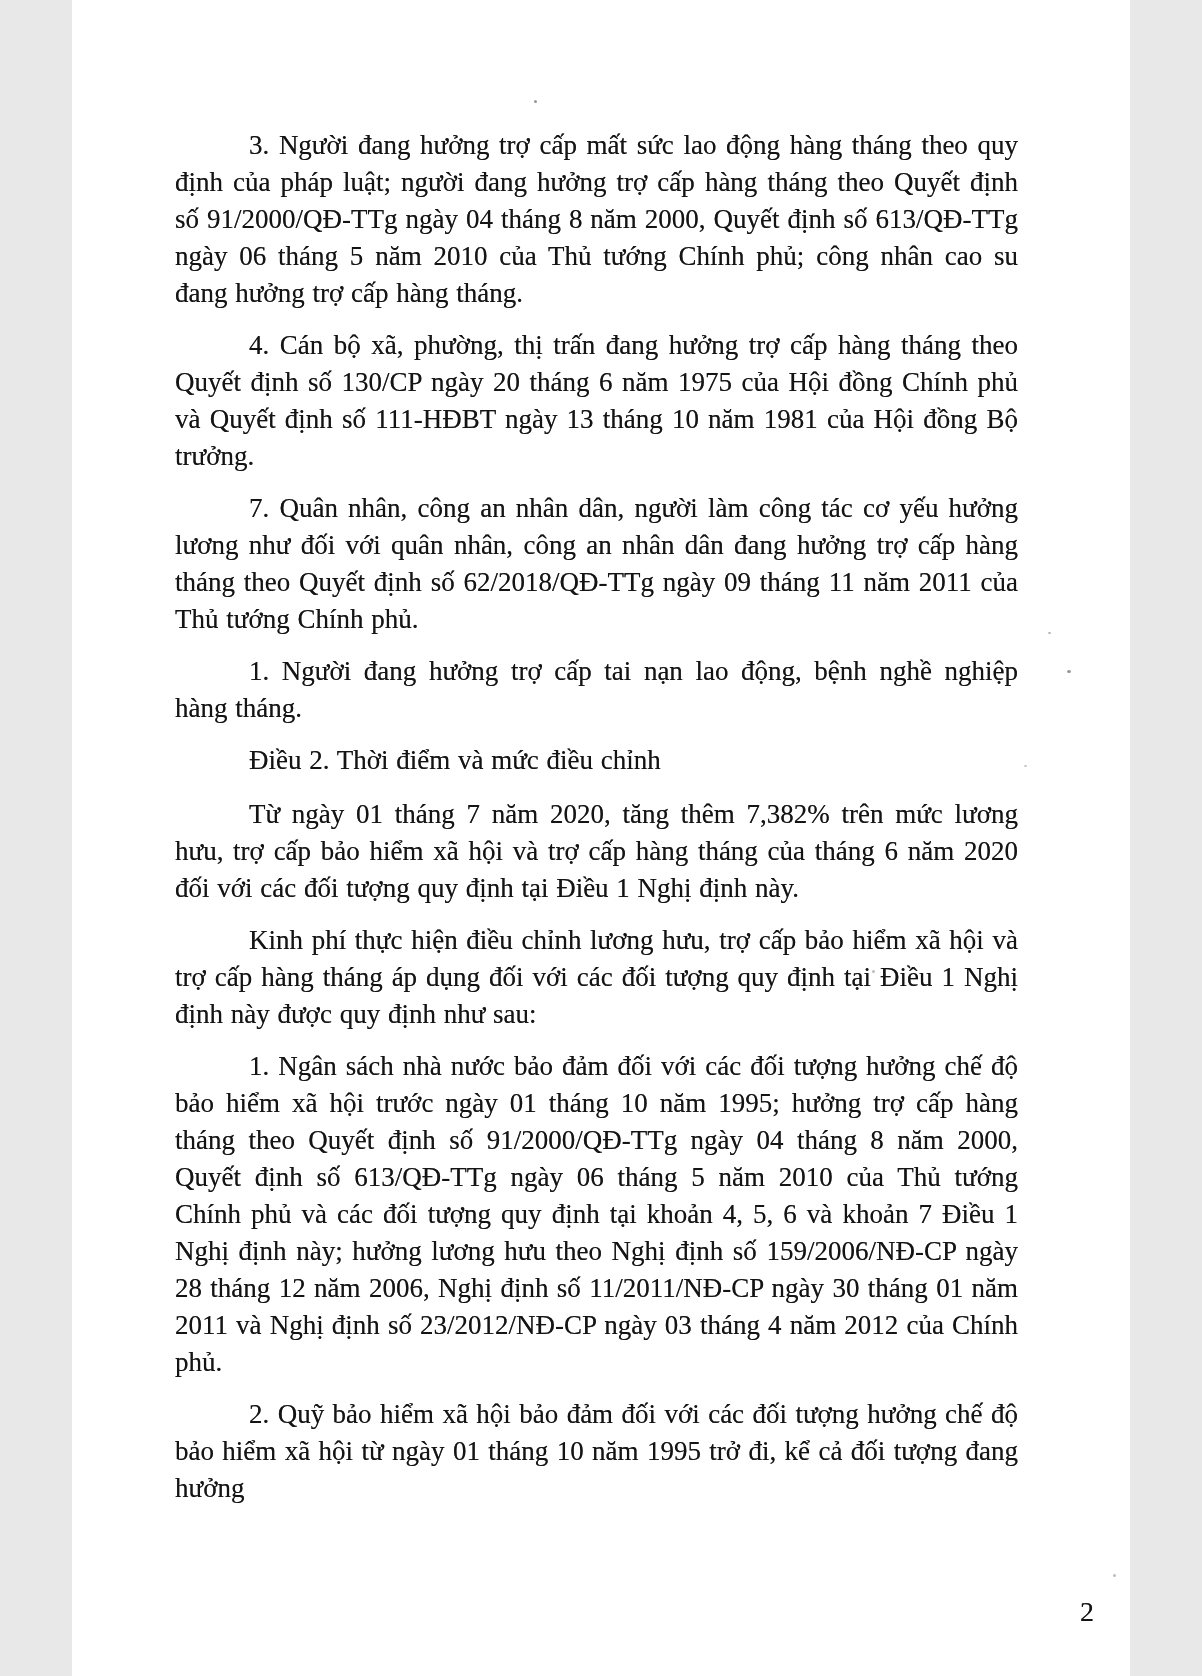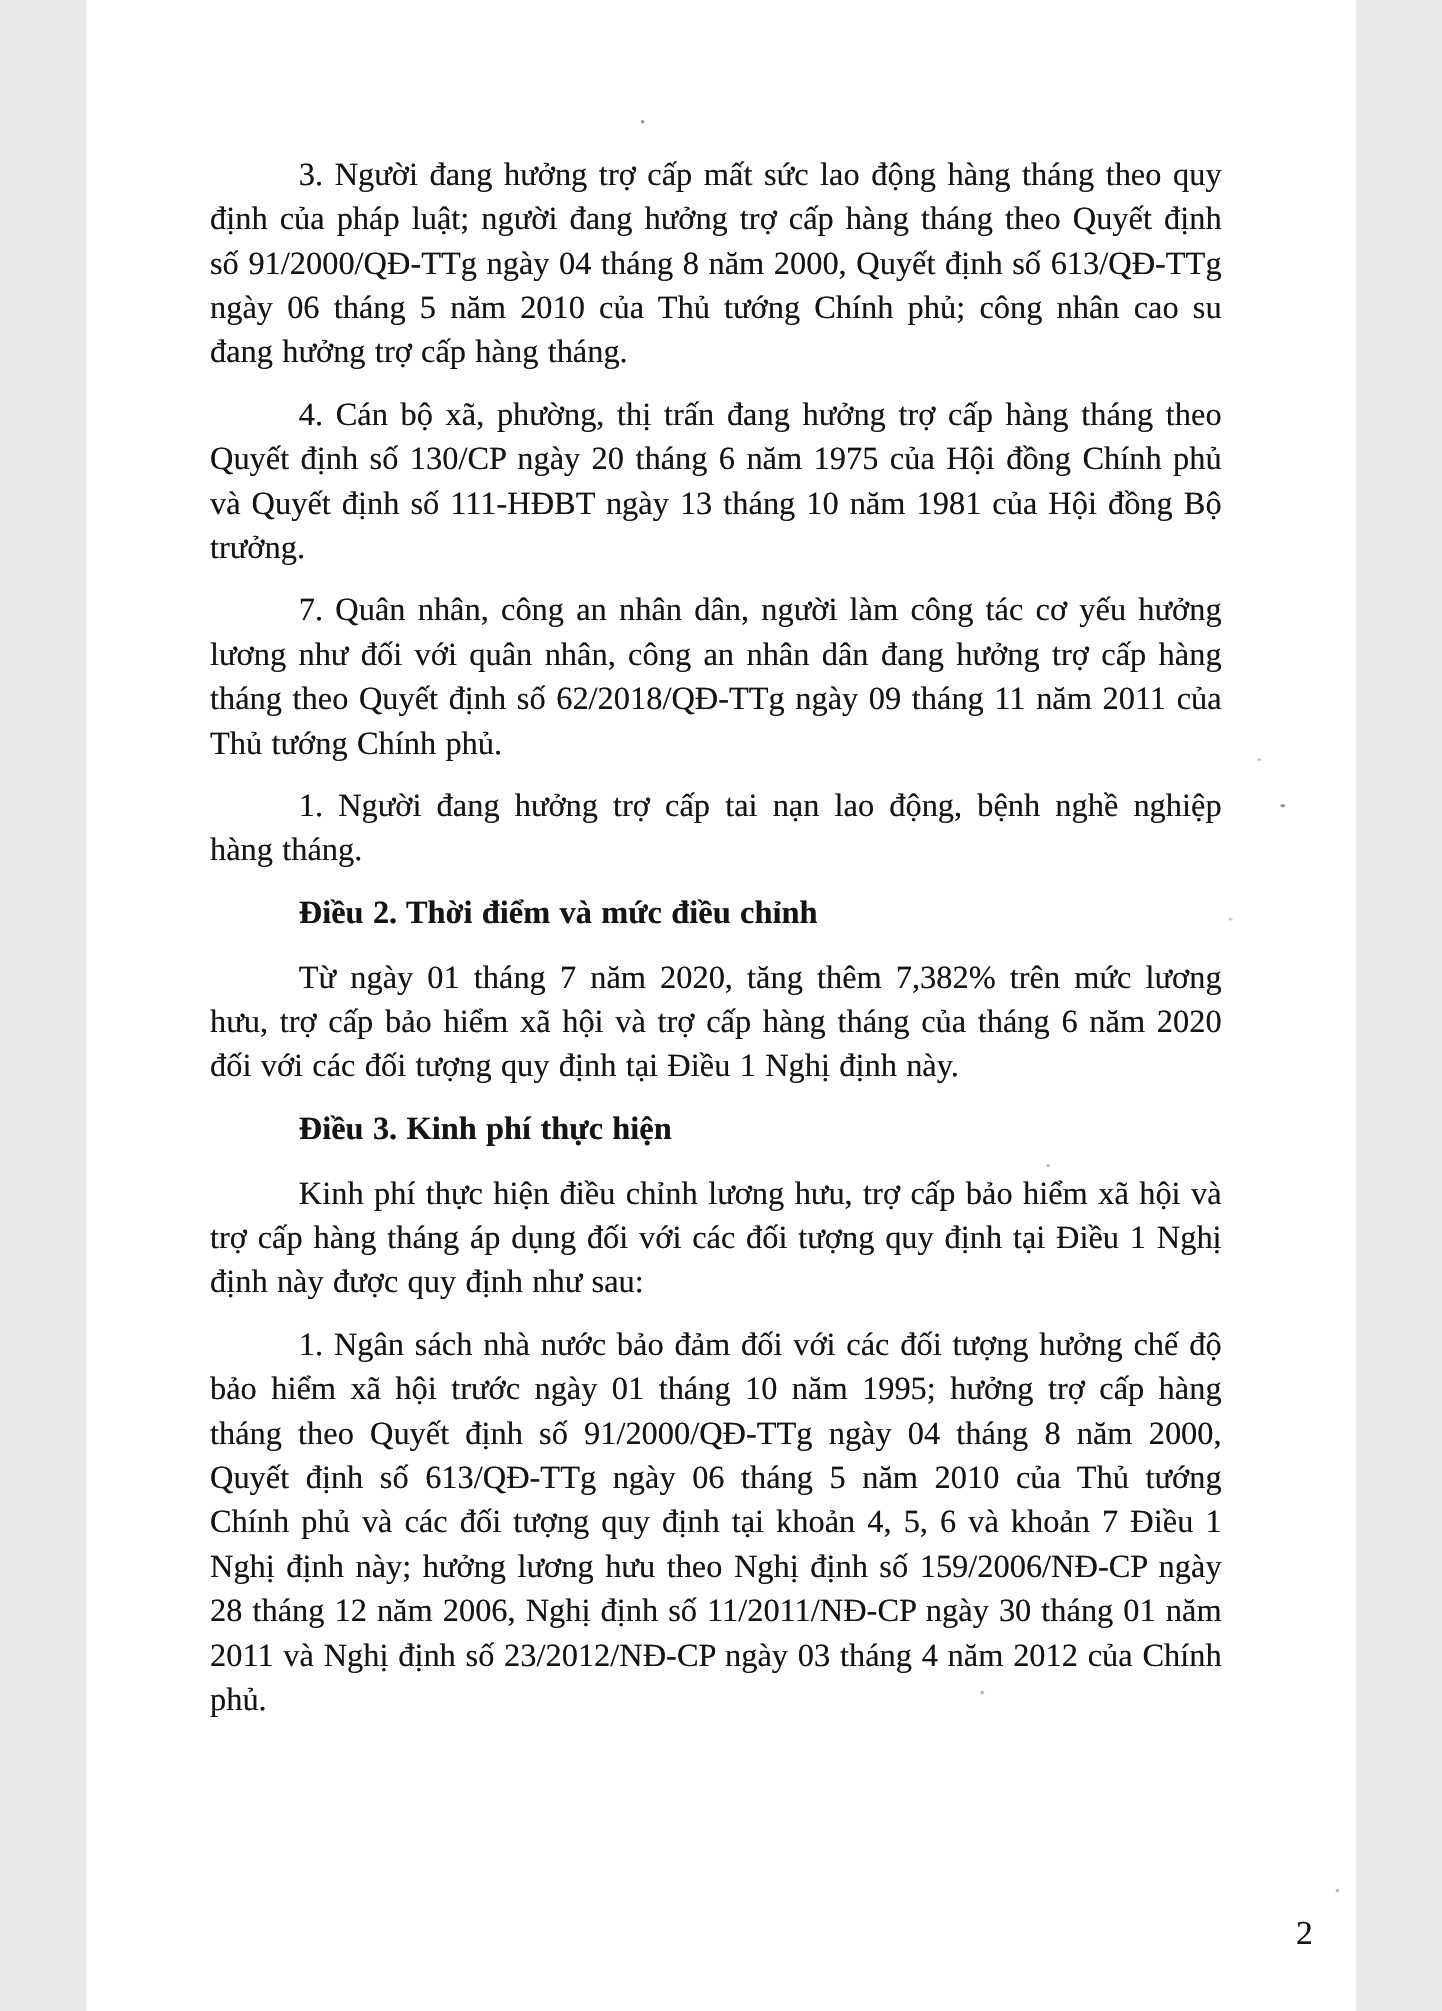--- a/index.html
+++ b/index.html
@@ -27,21 +27,21 @@
     margin: 0 0 15px 0;
     font-size: 27px;
     line-height: 37px;
     text-align: justify;
     text-indent: 74px;
     word-spacing: 1px;
     
     text-shadow: 0 0 0.45px rgba(0,0,0,0.55);
   }
   .para.heading {
-    font-weight: bold;
+    font-weight: normal;
     text-align: left;
     margin-top: 5px;
     margin-bottom: 17px;
   }
   .page-number {
     position: absolute;
     top: 1597px;
     left: 1008px;
     font-size: 28px;
     line-height: 30px;
@@ -66,23 +66,23 @@
 <body>
 
 <div class="page">
   <div class="page-inner">
     <p class="para">3. Người đang hưởng trợ cấp mất sức lao động hàng tháng theo quy định của pháp luật; người đang hưởng trợ cấp hàng tháng theo Quyết định số 91/2000/QĐ-TTg ngày 04 tháng 8 năm 2000, Quyết định số 613/QĐ-TTg ngày 06 tháng 5 năm 2010 của Thủ tướng Chính phủ; công nhân cao su đang hưởng trợ cấp hàng tháng.</p>
     <p class="para">4. Cán bộ xã, phường, thị trấn đang hưởng trợ cấp hàng tháng theo Quyết định số 130/CP ngày 20 tháng 6 năm 1975 của Hội đồng Chính phủ và Quyết định số 111-HĐBT ngày 13 tháng 10 năm 1981 của Hội đồng Bộ trưởng.</p>
     <p class="para">7. Quân nhân, công an nhân dân, người làm công tác cơ yếu hưởng lương như đối với quân nhân, công an nhân dân đang hưởng trợ cấp hàng tháng theo Quyết định số 62/2018/QĐ-TTg ngày 09 tháng 11 năm 2011 của Thủ tướng Chính phủ.</p>
     <p class="para">1. Người đang hưởng trợ cấp tai nạn lao động, bệnh nghề nghiệp hàng tháng.</p>
     <p class="para heading">Điều 2. Thời điểm và mức điều chỉnh</p>
     <p class="para">Từ ngày 01 tháng 7 năm 2020, tăng thêm 7,382% trên mức lương hưu, trợ cấp bảo hiểm xã hội và trợ cấp hàng tháng của tháng 6 năm 2020 đối với các đối tượng quy định tại Điều 1 Nghị định này.</p>
-    <p class="para heading">Điều 3. Kinh phí thực hiện</p>
     <p class="para">Kinh phí thực hiện điều chỉnh lương hưu, trợ cấp bảo hiểm xã hội và trợ cấp hàng tháng áp dụng đối với các đối tượng quy định tại Điều 1 Nghị định này được quy định như sau:</p>
     <p class="para">1. Ngân sách nhà nước bảo đảm đối với các đối tượng hưởng chế độ bảo hiểm xã hội trước ngày 01 tháng 10 năm 1995; hưởng trợ cấp hàng tháng theo Quyết định số 91/2000/QĐ-TTg ngày 04 tháng 8 năm 2000, Quyết định số 613/QĐ-TTg ngày 06 tháng 5 năm 2010 của Thủ tướng Chính phủ và các đối tượng quy định tại khoản 4, 5, 6 và khoản 7 Điều 1 Nghị định này; hưởng lương hưu theo Nghị định số 159/2006/NĐ-CP ngày 28 tháng 12 năm 2006, Nghị định số 11/2011/NĐ-CP ngày 30 tháng 01 năm 2011 và Nghị định số 23/2012/NĐ-CP ngày 03 tháng 4 năm 2012 của Chính phủ.</p>
+    <p class="para">2. Quỹ bảo hiểm xã hội bảo đảm đối với các đối tượng hưởng chế độ bảo hiểm xã hội từ ngày 01 tháng 10 năm 1995 trở đi, kể cả đối tượng đang hưởng</p>
   </div>
 
   <div class="page-number">2</div>
 
   <div class="speckle sp1"></div>
   <div class="speckle sp2"></div>
   <div class="speckle sp3"></div>
   <div class="speckle sp4"></div>
   <div class="speckle sp5"></div>
   <div class="speckle sp6"></div>

